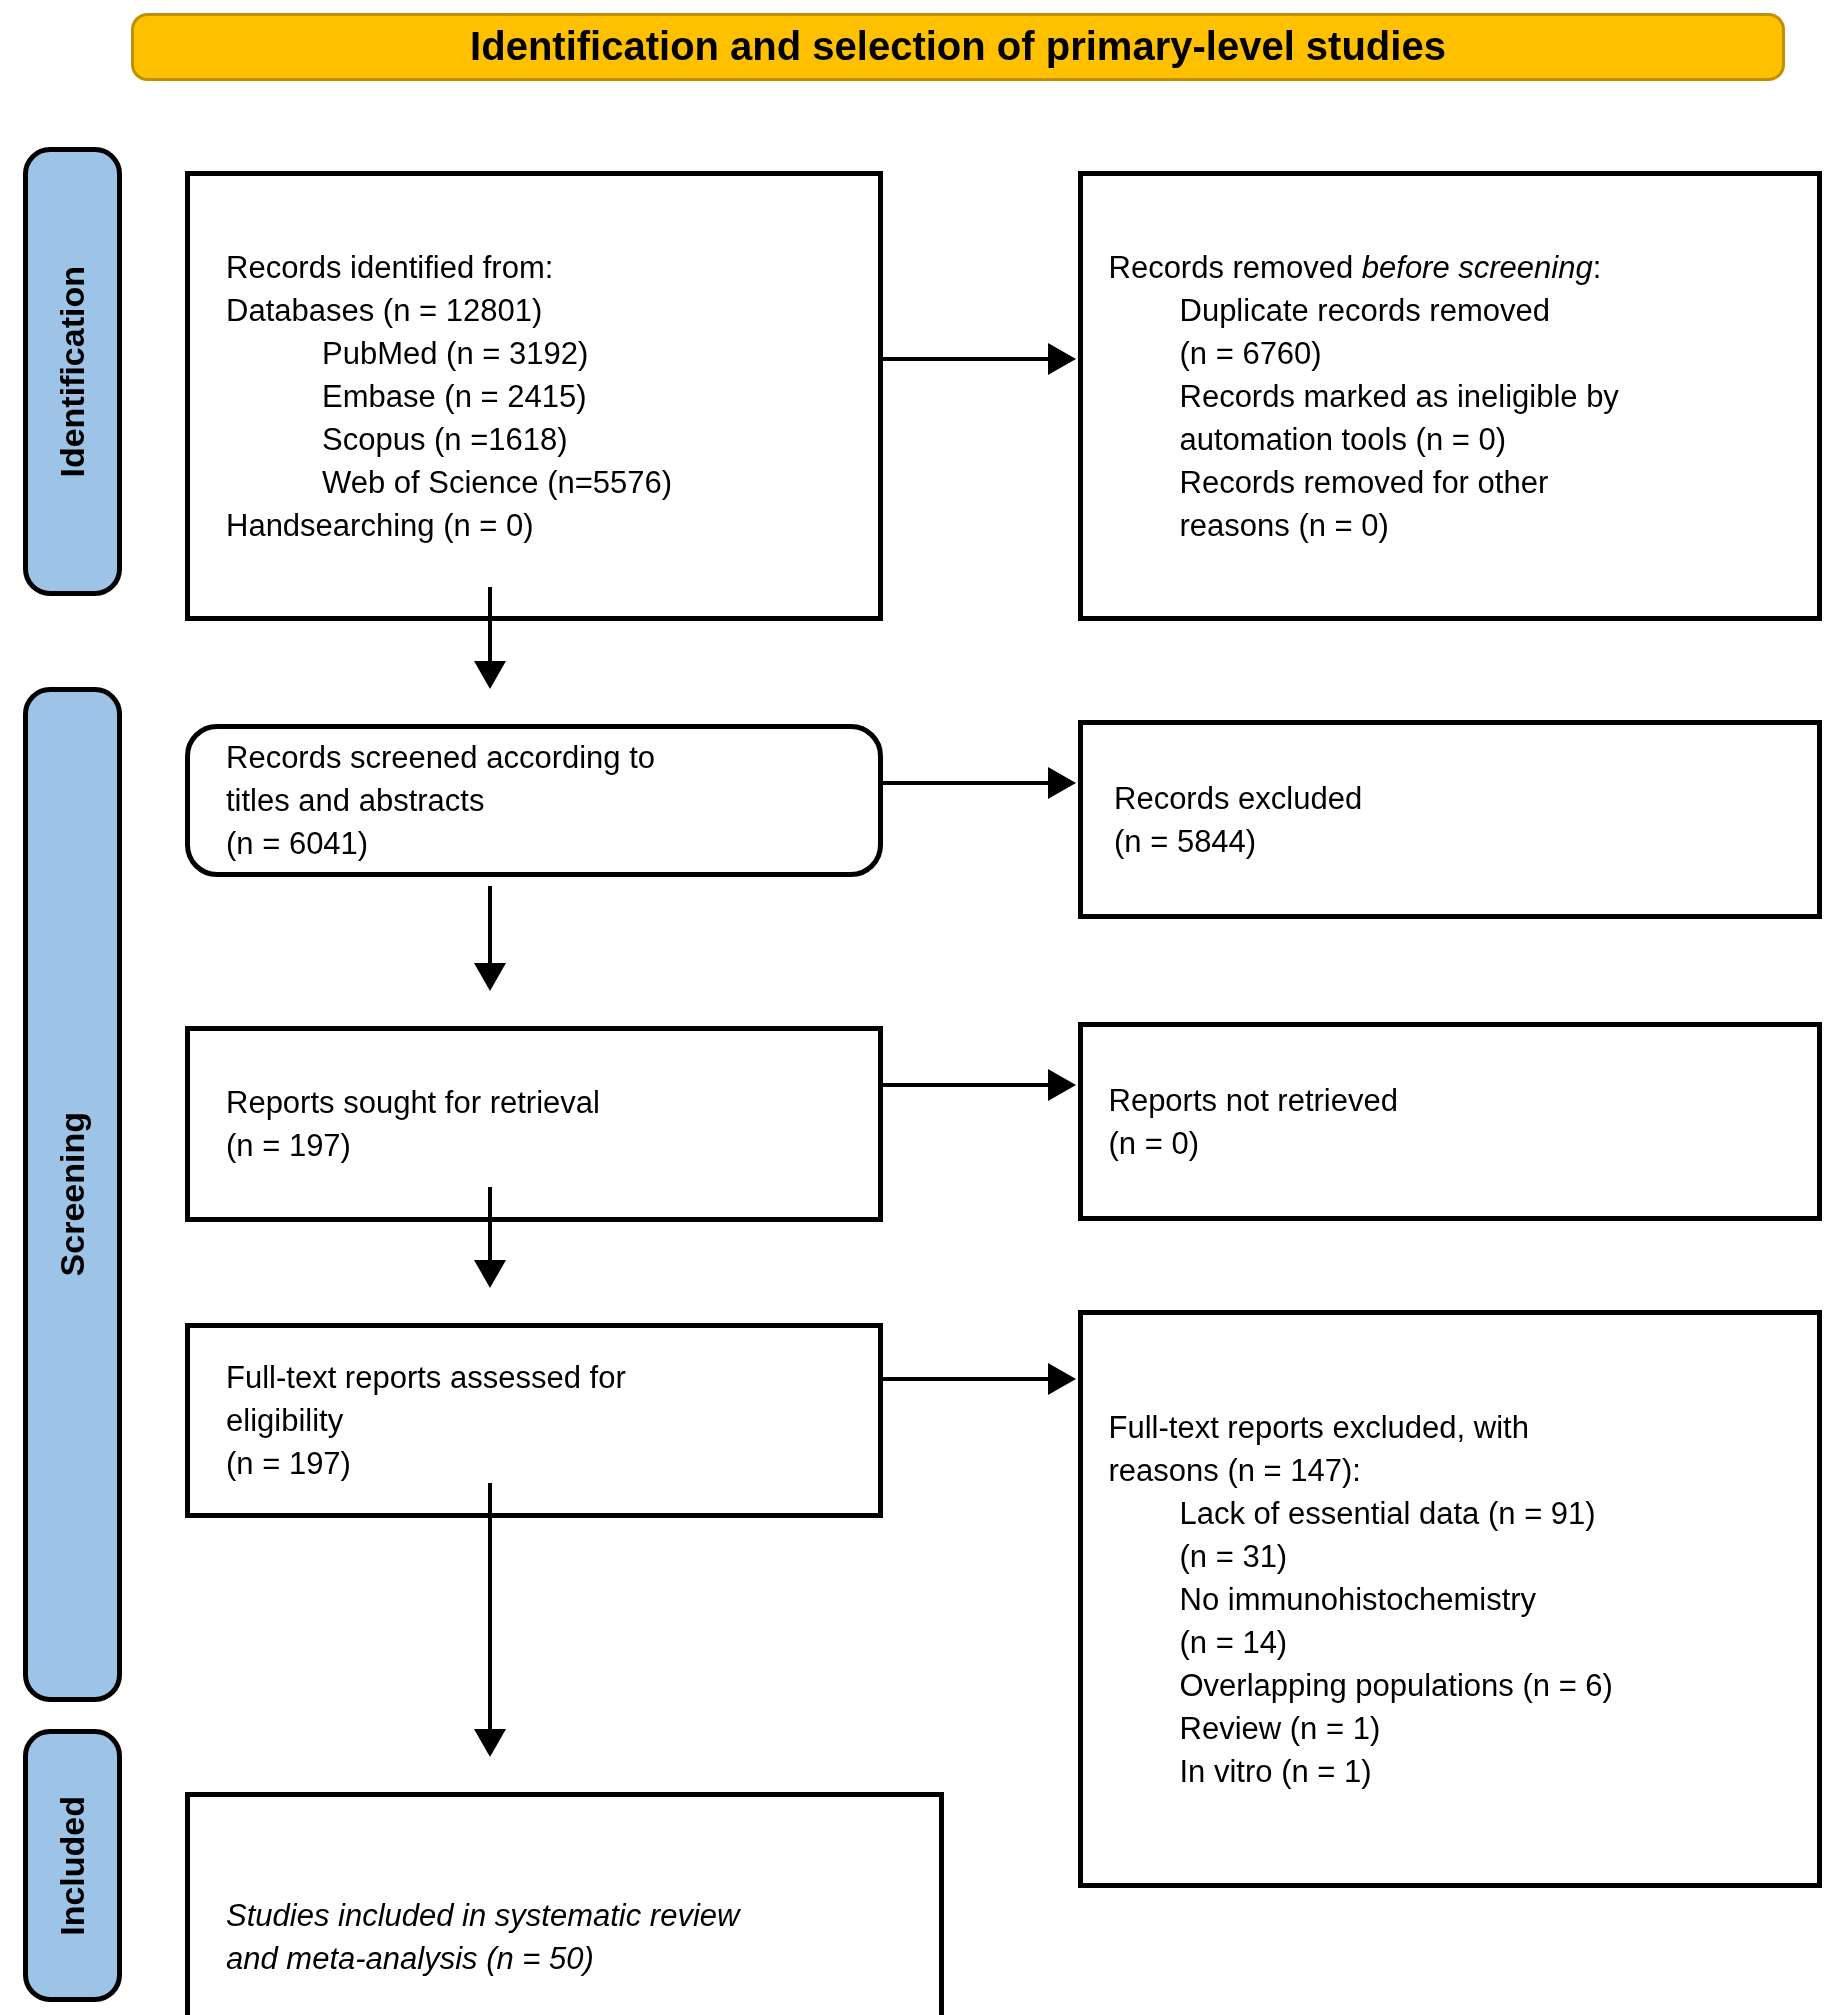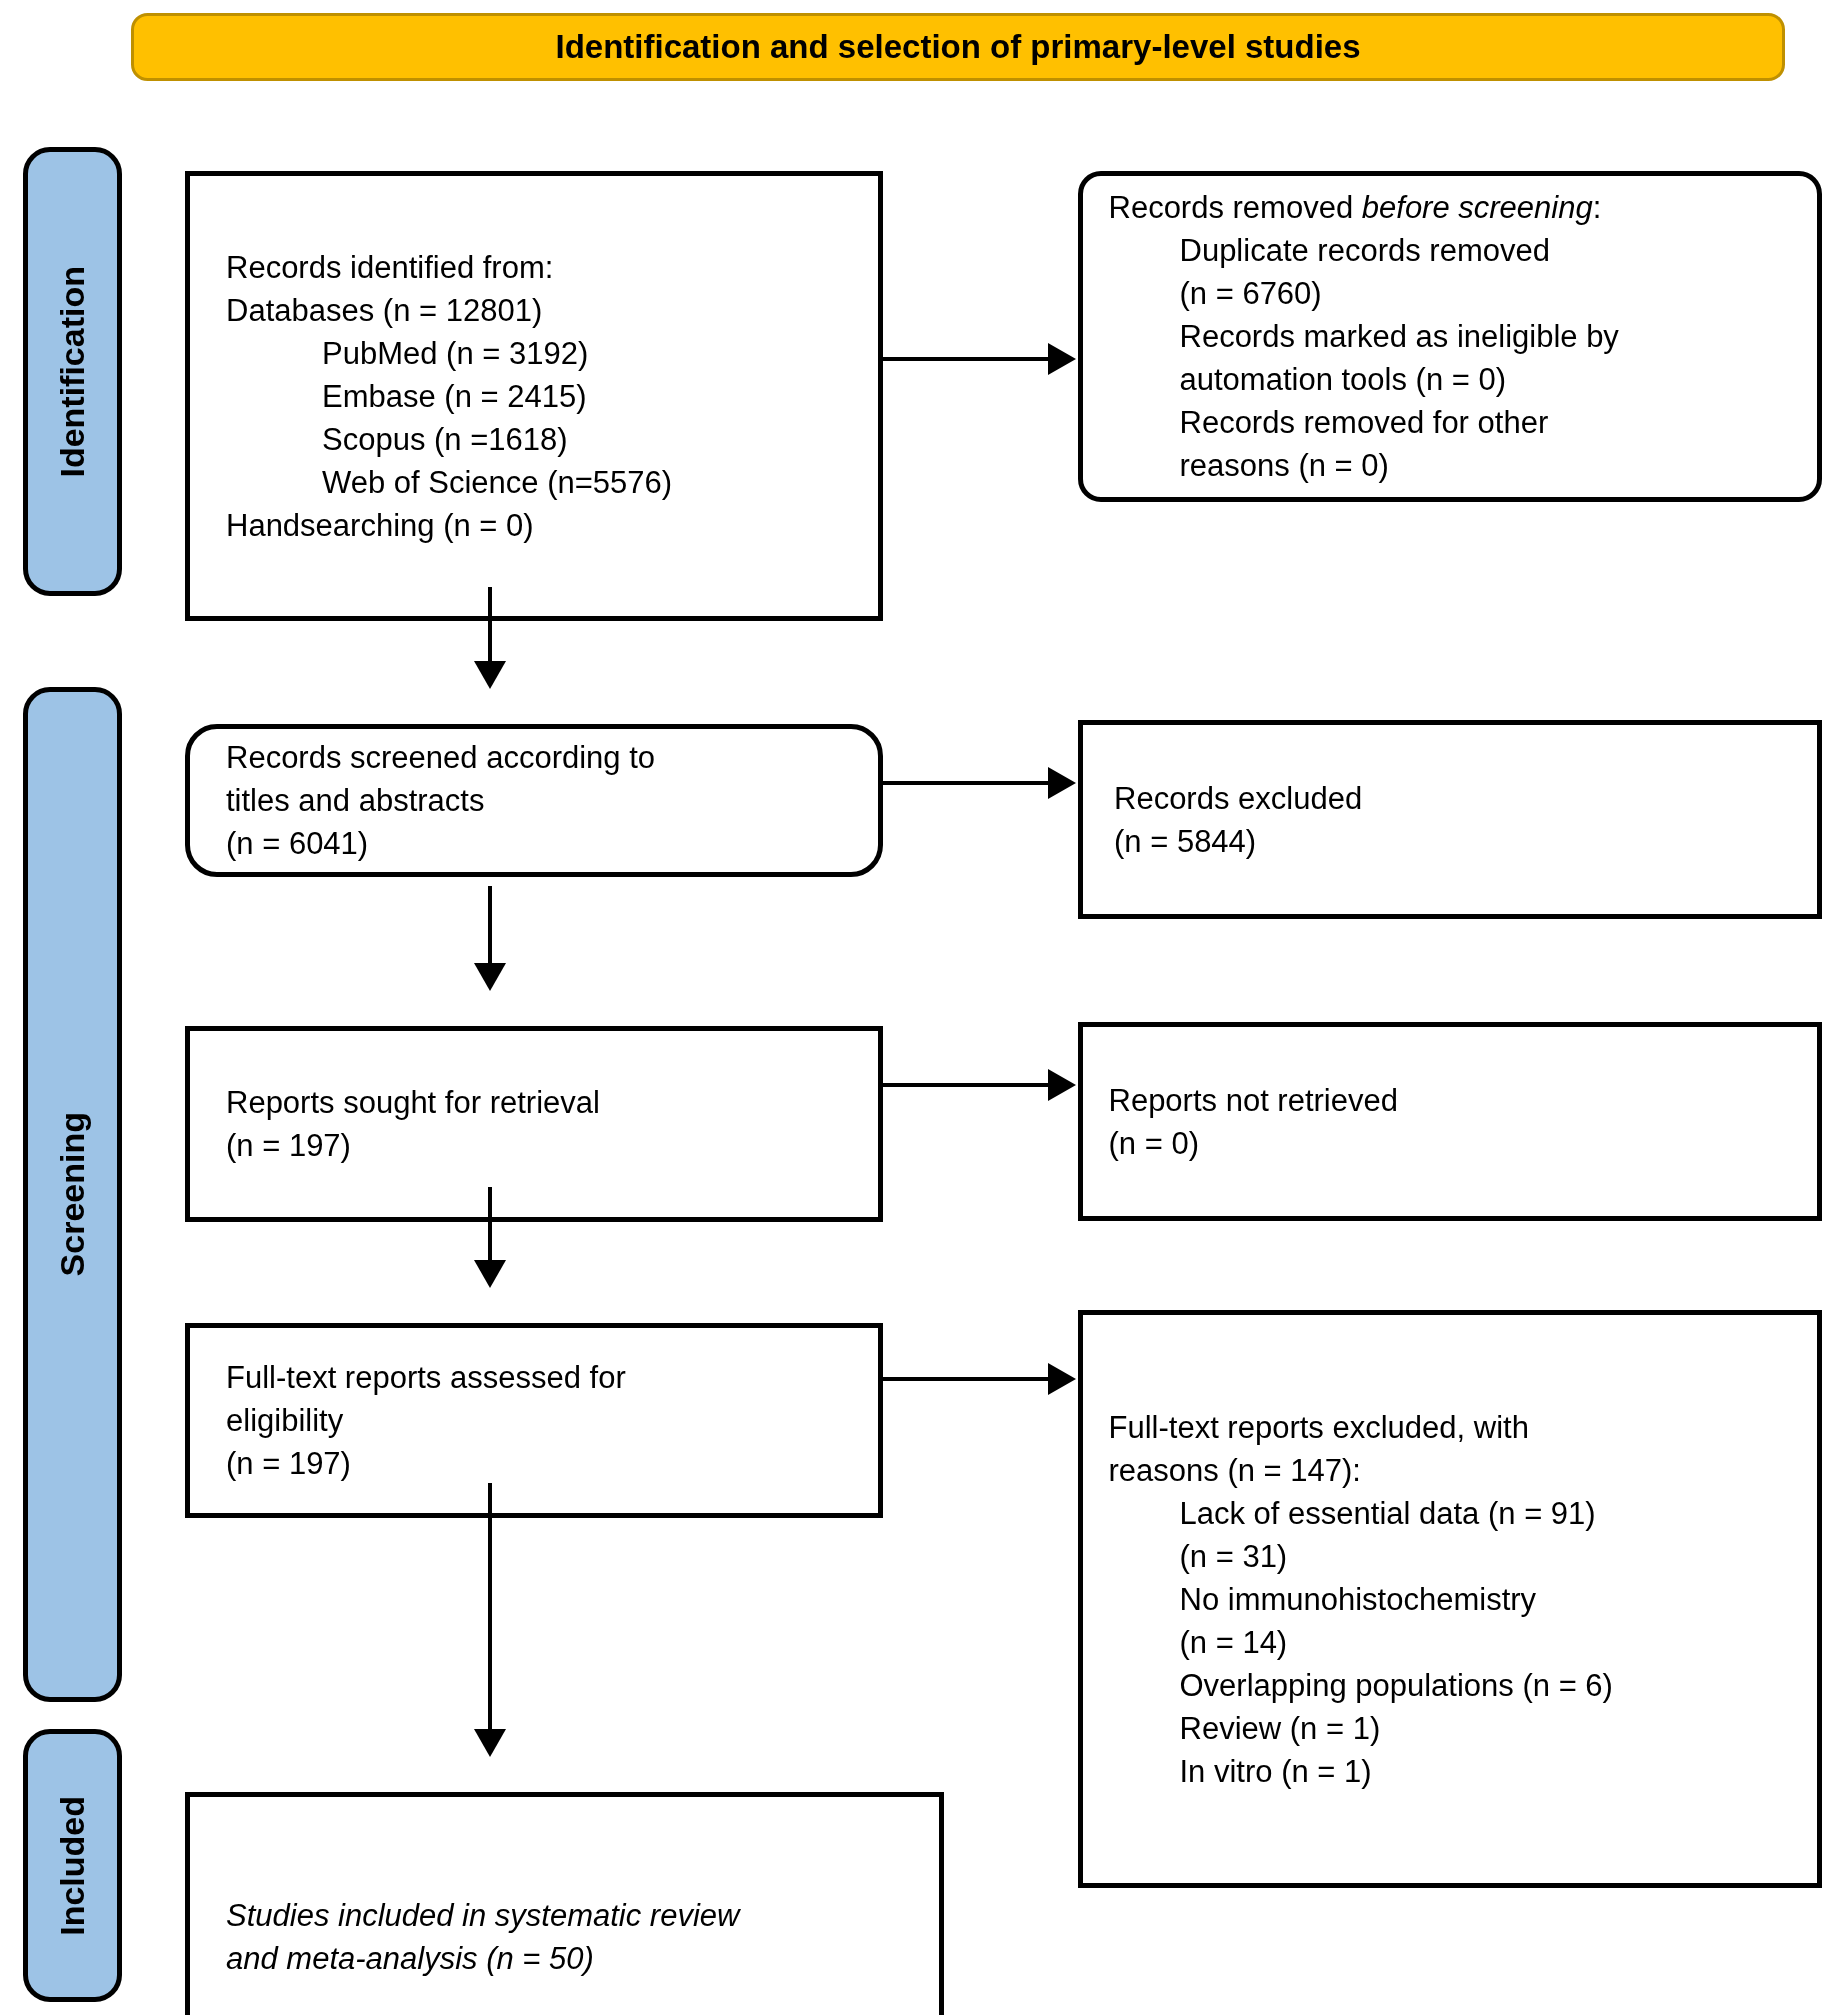--- a/index.html
+++ b/index.html
@@ -7,21 +7,21 @@
     width: 1831px; height: 2015px;
     position: relative;
     font-family: "Liberation Sans", "DejaVu Sans", sans-serif;
     color: #000;
   }
   .banner {
     position: absolute; left: 131px; top: 12.8px; width: 1654px; height: 68px;
     background: #FFC000; border: 3.8px solid #BF9000; border-radius: 16.6px;
     box-sizing: border-box;
     display: flex; align-items: center; justify-content: center;
-    font-weight: bold; font-size: 33px;
+    font-weight: bold; font-size: 40px;
   }
   .stage {
     position: absolute; left: 23px; width: 99px;
     background: #9DC3E6; border: 5.7px solid #000; border-radius: 27px;
     box-sizing: border-box;
     display: flex; align-items: center; justify-content: center;
   }
   .stage-text {
     writing-mode: vertical-rl; transform: rotate(180deg);
     font-weight: bold; font-size: 34px; white-space: nowrap;
@@ -35,21 +35,21 @@
     display: flex; flex-direction: column; justify-content: center;
     font-size: 31px; line-height: 43px; margin-top: 35px;
   }
   .col-l { left: 185px;  width: 698px; padding-left: 36px; padding-right: 6.4px; }
   .col-r { left: 1078px; width: 744px; padding-left: 25.5px; padding-right: 9px; }
   .box-1 { top: 136px;  height: 450px; }
   .box-2 { top: 689px; height: 153px; border-radius: 32px; }
   .box-3 { top: 991px; height: 196px; }
   .box-4 { top: 1288px; height: 195px; }
   .box-5 { top: 1757px; height: 290px; width: 759px; font-style: italic; }
-  .box-r1 { top: 136px;  height: 331px; border-radius: 23px; }
+  .box-r1 { top: 136px;  height: 450px; }
   .box-r2 { top: 685px; height: 199px; padding-left: 31px; }
   .box-r3 { top: 987px; height: 199px; }
   .box-r4 { top: 1275px; height: 578px; }
   .line { white-space: nowrap; }
   .ind1 { padding-left: 96px; }  
   .ind2 { padding-left: 71px; }  
   .harrow {
     position: absolute; height: 3.8px; background: #000; left: 883px; width: 165px;
   }
   .harrow::after {

